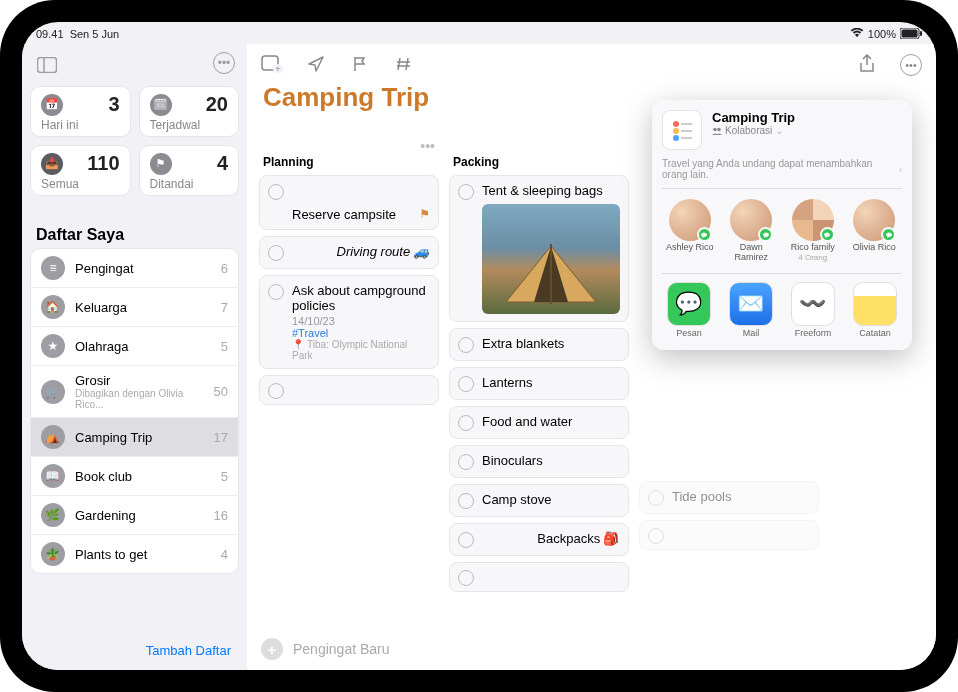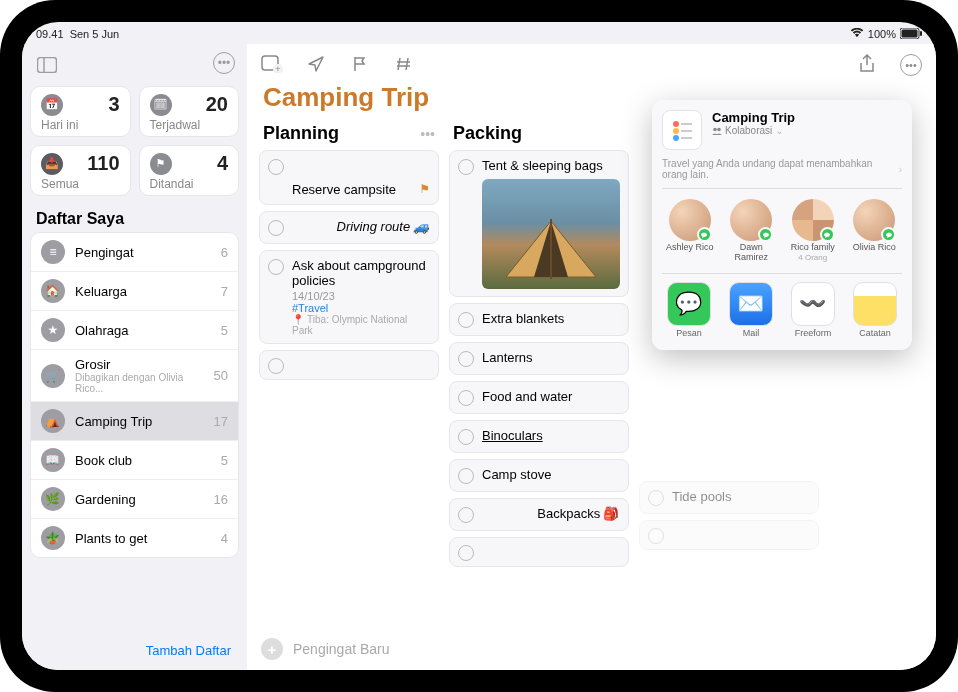--- a/index.html
+++ b/index.html
@@ -14,38 +14,38 @@
   .sidebar { width:225px; background:#f2f2f6; display:flex; flex-direction:column; padding:4px 8px 0 8px; }
   .side-top { display:flex; justify-content:space-between; padding:4px 4px 8px; }
   .icon-btn { width:26px; height:26px; border-radius:13px; display:flex; align-items:center; justify-content:center; color:#9d9da3; }
   .round-btn { border:1.5px solid #9d9da3; border-radius:50%; width:22px; height:22px; display:flex; align-items:center; justify-content:center;}
   .grid { display:grid; grid-template-columns:1fr 1fr; gap:8px; margin-bottom:8px;}
   .card { background:#fff; border-radius:10px; padding:6px 10px 4px; border:1px solid #e6e6ea; }
   .card-top { display:flex; justify-content:space-between; align-items:center;}
   .card-icon { width:22px; height:22px; border-radius:11px; background:#8b8b92; display:flex; align-items:center; justify-content:center; color:#fff; font-size:11px;}
   .card-count { font-size:20px; font-weight:700; color:#222;}
   .card-label { font-size:12px; color:#888; margin-top:2px;}
-  .section-title { font-size:16px; font-weight:700; padding:6px 6px 4px;}
+  .section-title { font-size:16px; font-weight:700; padding:6px 6px 4px;margin-top:16px;}
   .lists { background:#fff; border-radius:10px; border:1px solid #e6e6ea; overflow:hidden; flex:0 0 auto;}
   .list-row { display:flex; align-items:center; padding:7px 10px; gap:10px; border-bottom:0.5px solid #eee; position:relative;}
   .list-row:last-child{border-bottom:none;}
   .list-row.selected { background:#dedee2; border-radius:0;}
   .list-icon { width:24px; height:24px; border-radius:12px; display:flex; align-items:center; justify-content:center; font-size:12px; color:#fff;}
   .list-name { flex:1; font-size:13px; }
   .list-sub { font-size:10px; color:#aaa; }
   .list-count { font-size:13px; color:#aaa;}
   .side-footer { margin-top:auto; text-align:right; padding:10px 8px 12px; color:#007aff; font-size:13px;}
   .main { flex:1; background:#fff; position:relative; overflow:hidden;}
   .main-toolbar { display:flex; justify-content:flex-end; gap:22px; padding:10px 14px 4px; color:#888;}
   .tool-icon { width:22px; height:20px; display:flex; align-items:center; justify-content:center;}
   .page-title { font-size:26px; font-weight:700; color:#cc7a29; padding:2px 16px 8px;}
   .columns { display:flex; gap:10px; padding:0 12px; height:480px; overflow:hidden;}
   .col { width:180px; flex-shrink:0;}
   .col-header { display:flex; justify-content:space-between; align-items:center; padding:2px 4px 6px;}
-  .col-title { font-size:18px; font-weight:700; }
+  .col-title { font-size:12px; font-weight:700;margin-top:32px; }
   .col-more { color:#bbb; font-size:14px;}
   .item { background:#f7f7f9; border:1px solid #e6e6ea; border-radius:8px; padding:7px 8px; margin-bottom:6px; display:flex; gap:8px; align-items:flex-start; font-size:13px;}
   .item-circle { width:16px; height:16px; border:1.5px solid #bbb; border-radius:50%; flex-shrink:0; margin-top:1px;}
   .item-body { flex:1;}
   .item-flag { color:#d68a3a; font-size:12px;}
   .item-meta { font-size:11px; color:#999; margin-top:2px;}
   .item-tag { color:#2a7de1; font-size:11px;}
   .item-loc { font-size:10px; color:#aaa;}
   .tent-img { width:100%; height:110px; border-radius:6px; margin-top:6px; background:linear-gradient(180deg,#7ea9c0 0%,#6b8fa5 40%,#b38a5c 60%,#5a6b3f 100%); position:relative; overflow:hidden;}
   .tent { position:absolute; bottom:6px; left:50%; transform:translateX(-50%); width:110px; height:66px;}
@@ -333,21 +333,21 @@
         <div style="display:flex;justify-content:space-between;align-items:start;gap:4px;">
           <span>Food and water</span>
 
         </div>
 
       </div>
               </div>
               <div class="item">
       <div class="item-circle"></div>
       <div class="item-body">
-        <div style="display:flex;justify-content:space-between;align-items:start;gap:4px;text-decoration:underline;">
+        <div style="display:flex;justify-content:space-between;align-items:start;gap:4px;">
           <span>Binoculars</span>
 
         </div>
 
       </div>
               </div>
               <div class="item">
       <div class="item-circle"></div>
       <div class="item-body">
         <div style="display:flex;justify-content:space-between;align-items:start;gap:4px;">

